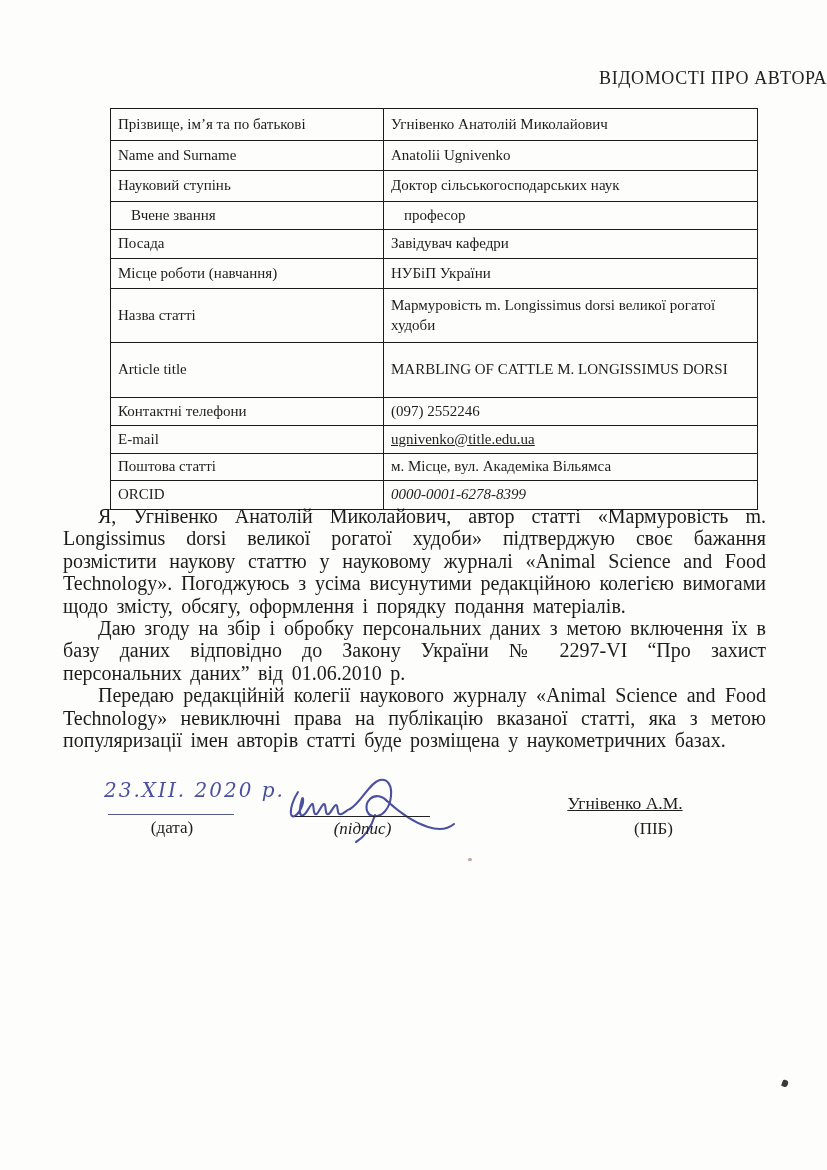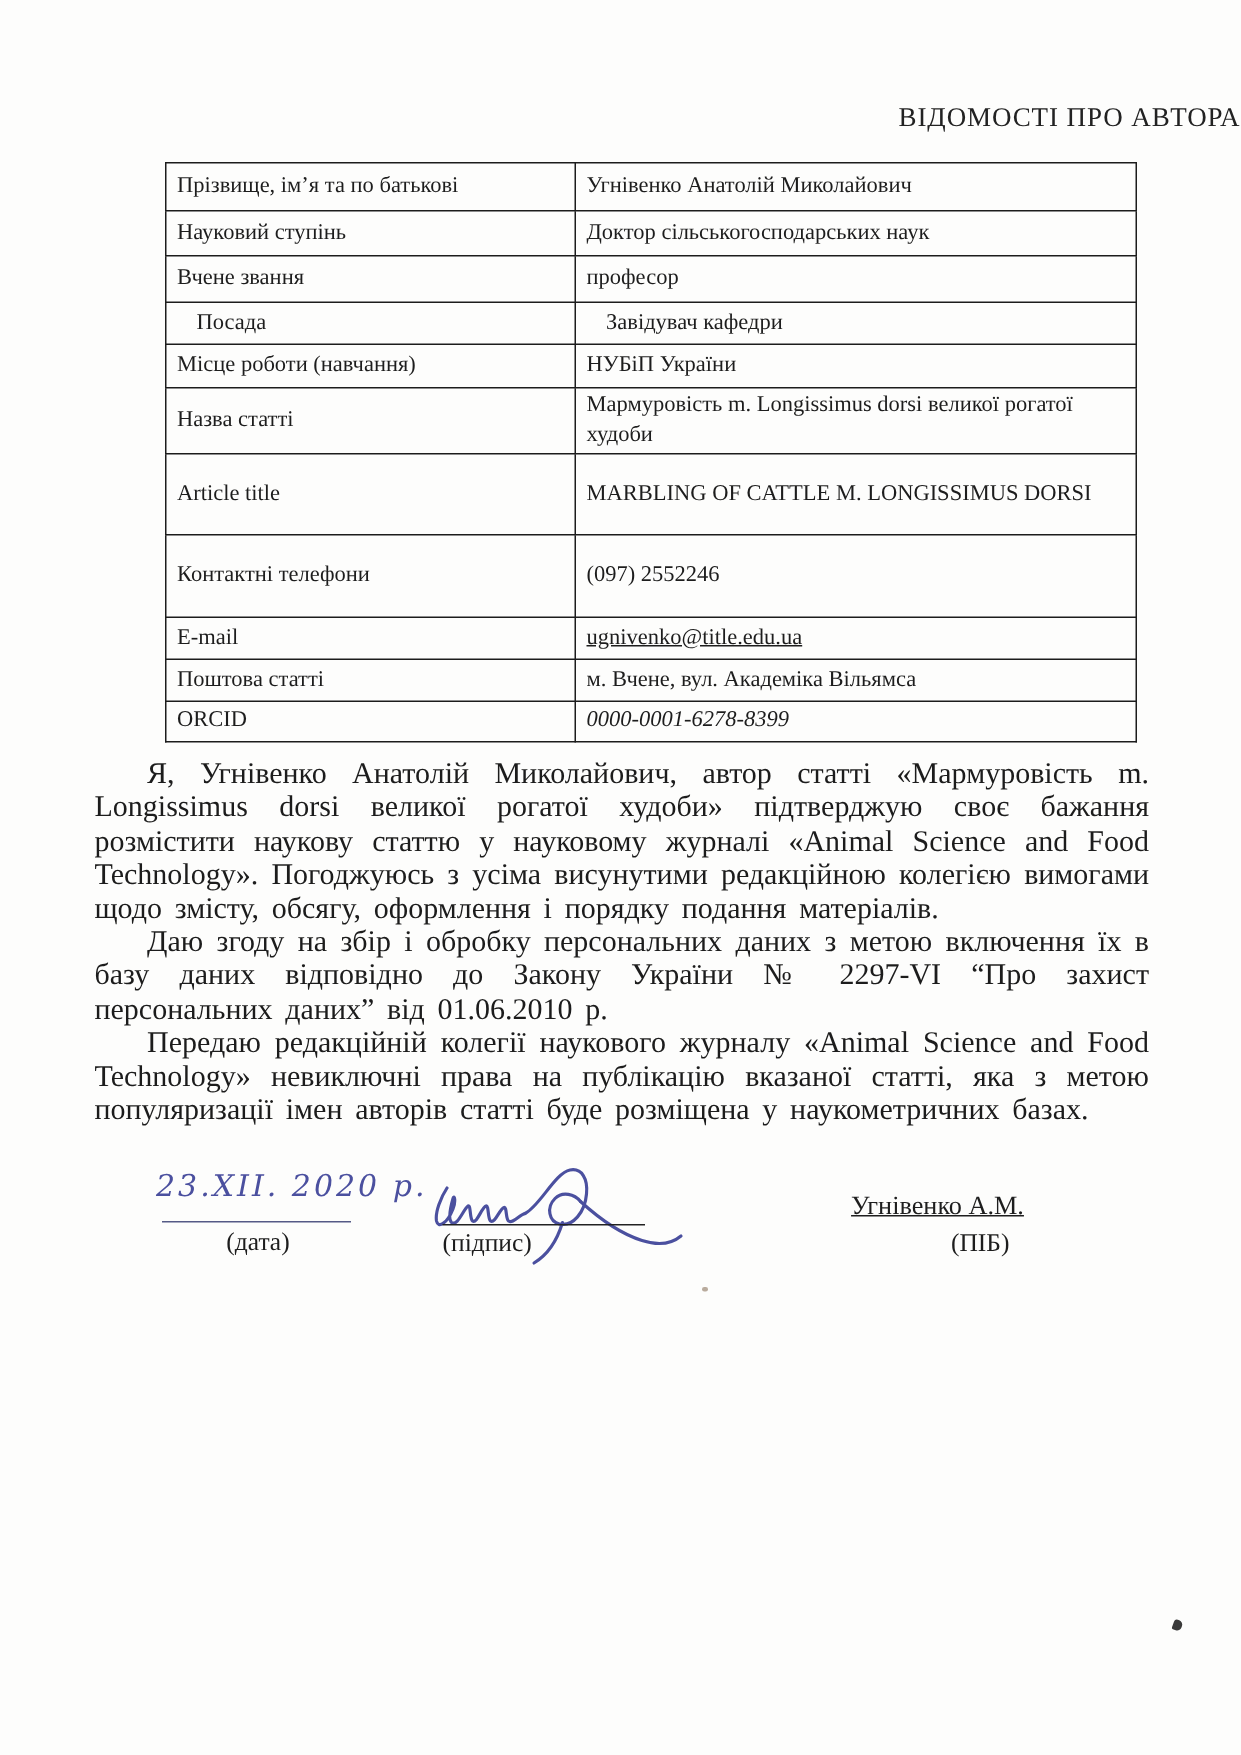--- a/index.html
+++ b/index.html
@@ -76,21 +76,21 @@
     white-space:nowrap;
   }
   .date-line{position:absolute;top:814px;left:108px;width:126px;border-bottom:1.4px solid #555a86;}
   .cap{
     font-size:17px;color:#1d1d1d;
   }
   .date-cap{position:absolute;top:818px;left:122px;width:100px;text-align:center;}
 
   .sig-svg{position:absolute;top:768px;left:276px;}
   .sig-line{position:absolute;top:816px;left:295px;width:135px;border-bottom:1.5px solid #222;}
-  .sig-cap{position:absolute;top:819px;left:295px;width:135px;}
+  .sig-cap{position:absolute;top:819px;left:295px;width:135px;text-align:center;font-style:italic;}
 
   .sig-name{position:absolute;top:793px;left:545px;width:160px;text-align:center;}
   .sig-name .name{
     font-size:17.5px;
     text-decoration:underline;
     white-space:nowrap;
   }
   .name-cap{position:absolute;top:819px;left:568px;width:105px;text-align:right;}
 
   
@@ -111,20 +111,24 @@
 
   <h1 class="title">ВІДОМОСТІ ПРО АВТОРА</h1>
 
   <table class="author">
     <tbody>
         <tr>
       <td class="lbl">Прізвище, ім’я та по батькові</td>
       <td class="val">Угнівенко Анатолій Миколайович</td>
     </tr>
     <tr>
+      <td class="lbl">Name and Surname</td>
+      <td class="val">Anatolii Ugnivenko</td>
+    </tr>
+    <tr>
       <td class="lbl">Науковий ступінь</td>
       <td class="val">Доктор сільськогосподарських наук</td>
     </tr>
     <tr>
       <td class="lbl">Вчене звання</td>
       <td class="val">професор</td>
     </tr>
     <tr>
       <td class="lbl">Посада</td>
       <td class="val">Завідувач кафедри</td>
@@ -144,21 +148,21 @@
     <tr>
       <td class="lbl">Контактні телефони</td>
       <td class="val">(097) 2552246</td>
     </tr>
     <tr>
       <td class="lbl">E-mail</td>
       <td class="val val-underline">ugnivenko@title.edu.ua</td>
     </tr>
     <tr>
       <td class="lbl">Поштова статті</td>
-      <td class="val">м. Вчене, вул. Академіка Вільямса</td>
+      <td class="val">м. Місце, вул. Академіка Вільямса</td>
     </tr>
     <tr>
       <td class="lbl">ORCID</td>
       <td class="val val-italic">0000-0001-6278-8399</td>
     </tr>
   </tbody>
     </table>
 
   <div class="paras">
     <p>Я, Угнівенко Анатолій Миколайович, автор статті «Мармуровість m. Longissimus dorsi великої рогатої худоби» підтверджую своє бажання розмістити наукову статтю у науковому журналі «Animal Science and Food Technology». Погоджуюсь з усіма висунутими редакційною колегією вимогами щодо змісту, обсягу, оформлення і порядку подання матеріалів.</p>

